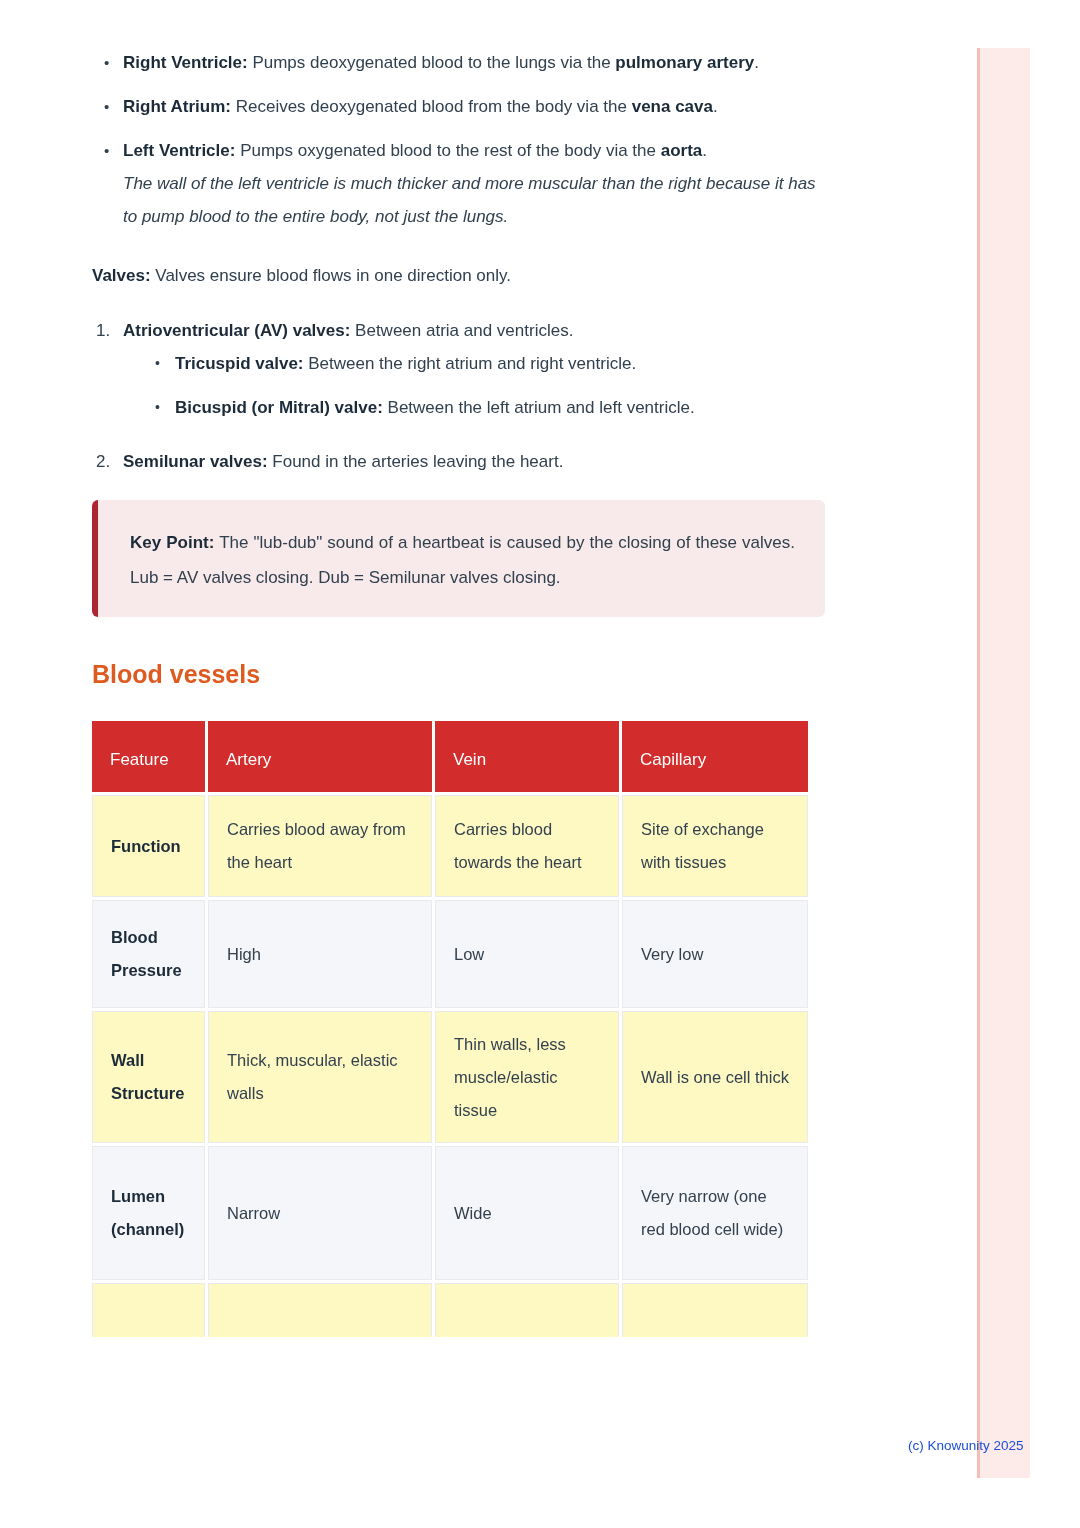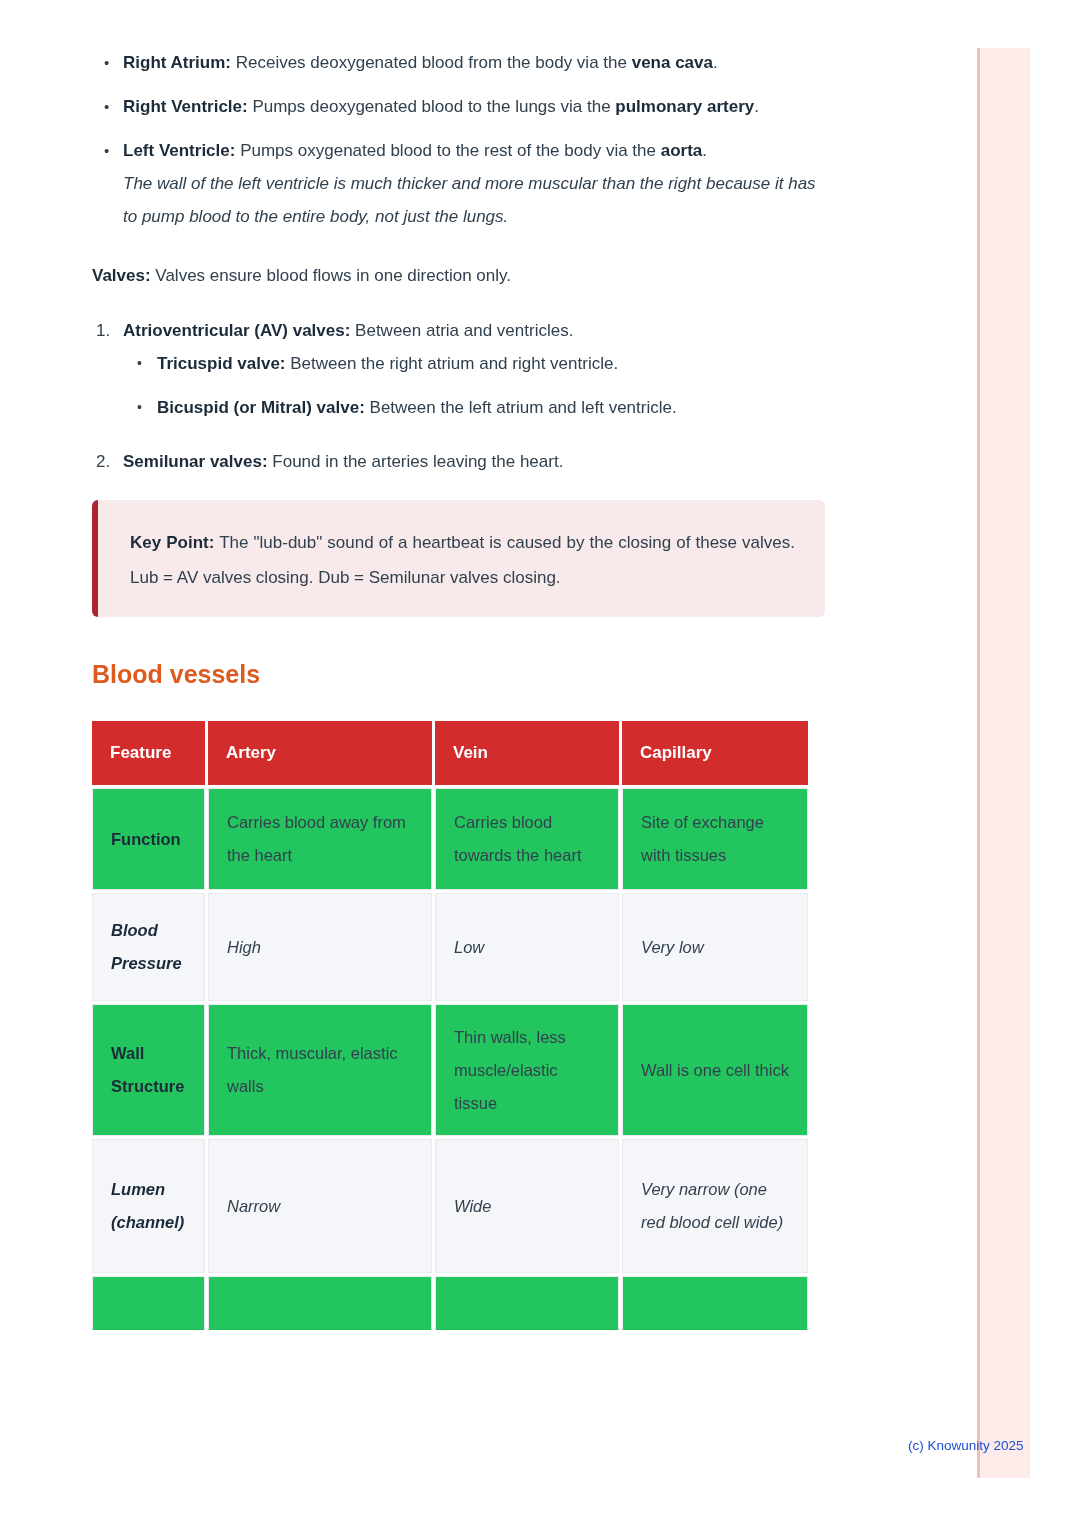--- a/index.html
+++ b/index.html
@@ -20,41 +20,41 @@
   .note{display:block;font-style:italic;color:#31404f;}
 
   .valves-intro{margin:26px 0 0 0;font-size:17px;line-height:33px;}
 
   
   ol.vtypes{list-style:none;margin:22px 0 0 0;padding:0;}
   ol.vtypes>li{position:relative;padding-left:31px;font-size:17px;line-height:33px;}
   ol.vtypes>li.first{margin-bottom:21px;}
   ol.vtypes .num{position:absolute;left:4px;top:0;color:#31404f;}
   ul.sub{list-style:none;margin:0;padding:0 0 0 34px;}
-  ul.sub>li{position:relative;padding-left:0;margin-bottom:11px;font-size:17px;line-height:33px;}
+  ul.sub>li{position:relative;padding-left:0;margin-bottom:11px;font-size:17px;line-height:33px;margin-left:18px;}
   ul.sub>li:last-child{margin-bottom:0;}
   ul.sub>li::before{content:"\2022";position:absolute;left:-20px;top:0;
     color:#31404f;font-size:14px;}
 
   
   .keypoint{margin-top:22px;background:#f8eaea;border-left:6px solid #ad2531;
     border-radius:6px;padding:25px 30px 22px 32px;font-size:17px;line-height:35px;
     text-align:justify;}
 
   .section-heading{margin:42px 0 4px 0;font-size:25px;line-height:30px;
     font-weight:700;color:#de5a1f;}
 
   
   table.vessels{margin-top:29px;border-collapse:separate;border-spacing:3px;
     margin-left:-3px;}
-  table.vessels th{background:#d22c2c;color:#ffffff;font-size:17px;font-weight:700;
-    text-align:left;vertical-align:middle;padding:0 10px 0 18px;height:64px;border:none;}
-  table.vessels td{border:1px solid #e8eaee;background:#22c55e;vertical-align:middle;
+  table.vessels th{background:#d22c2c;color:#ffffff;font-size:17px;font-weight:400;
+    text-align:left;vertical-align:middle;padding:7px 10px 0 18px;height:64px;border:none;}
+  table.vessels td{border:1px solid #e8eaee;background:#fef9c3;vertical-align:middle;
     padding:6px 18px;font-size:16.5px;line-height:33px;color:#33414f;}
-  table.vessels tr.alt td{background:#f5f6f9;font-style:italic;}
+  table.vessels tr.alt td{background:#f5f6f9;}
   table.vessels td.feature{font-weight:700;color:#1c2b3a;}
   table.vessels tr.r1 td{height:88px;}
   table.vessels tr.r2 td{height:94px;}
   table.vessels tr.r3 td{height:118px;}
   table.vessels tr.r4 td{height:120px;}
   table.vessels tr.cut td{height:40px;border-bottom:1px solid transparent;}
 
   
   .stripe{position:absolute;left:977px;top:48px;width:50px;height:1430px;
     background:#fcebe9;border-left:3px solid #f3bdb8;z-index:1;}
@@ -63,24 +63,24 @@
 </style>
 </head>
 <body>
 
 <div class="stripe"></div>
 
 <div class="content">
 
   <ul class="chambers">
     <li>
-      <b>Right Atrium:</b><span> Receives deoxygenated blood from the body via the </span><b>vena cava</b><span>.</span>
+      <b>Right Ventricle:</b><span> Pumps deoxygenated blood to the lungs via the </span><b>pulmonary artery</b><span>.</span>
     </li>
     <li>
-      <b>Right Ventricle:</b><span> Pumps deoxygenated blood to the lungs via the </span><b>pulmonary artery</b><span>.</span>
+      <b>Right Atrium:</b><span> Receives deoxygenated blood from the body via the </span><b>vena cava</b><span>.</span>
     </li>
     <li>
       <b>Left Ventricle:</b><span> Pumps oxygenated blood to the rest of the body via the </span><b>aorta</b><span>.</span>
       <span class="note">The wall of the left ventricle is much thicker and more muscular than the right because it has to pump blood to the entire body, not just the lungs.</span>
     </li>
   </ul>
 
   <p class="valves-intro">
     <b>Valves:</b><span> Valves ensure blood flows in one direction only.</span>
   </p>

